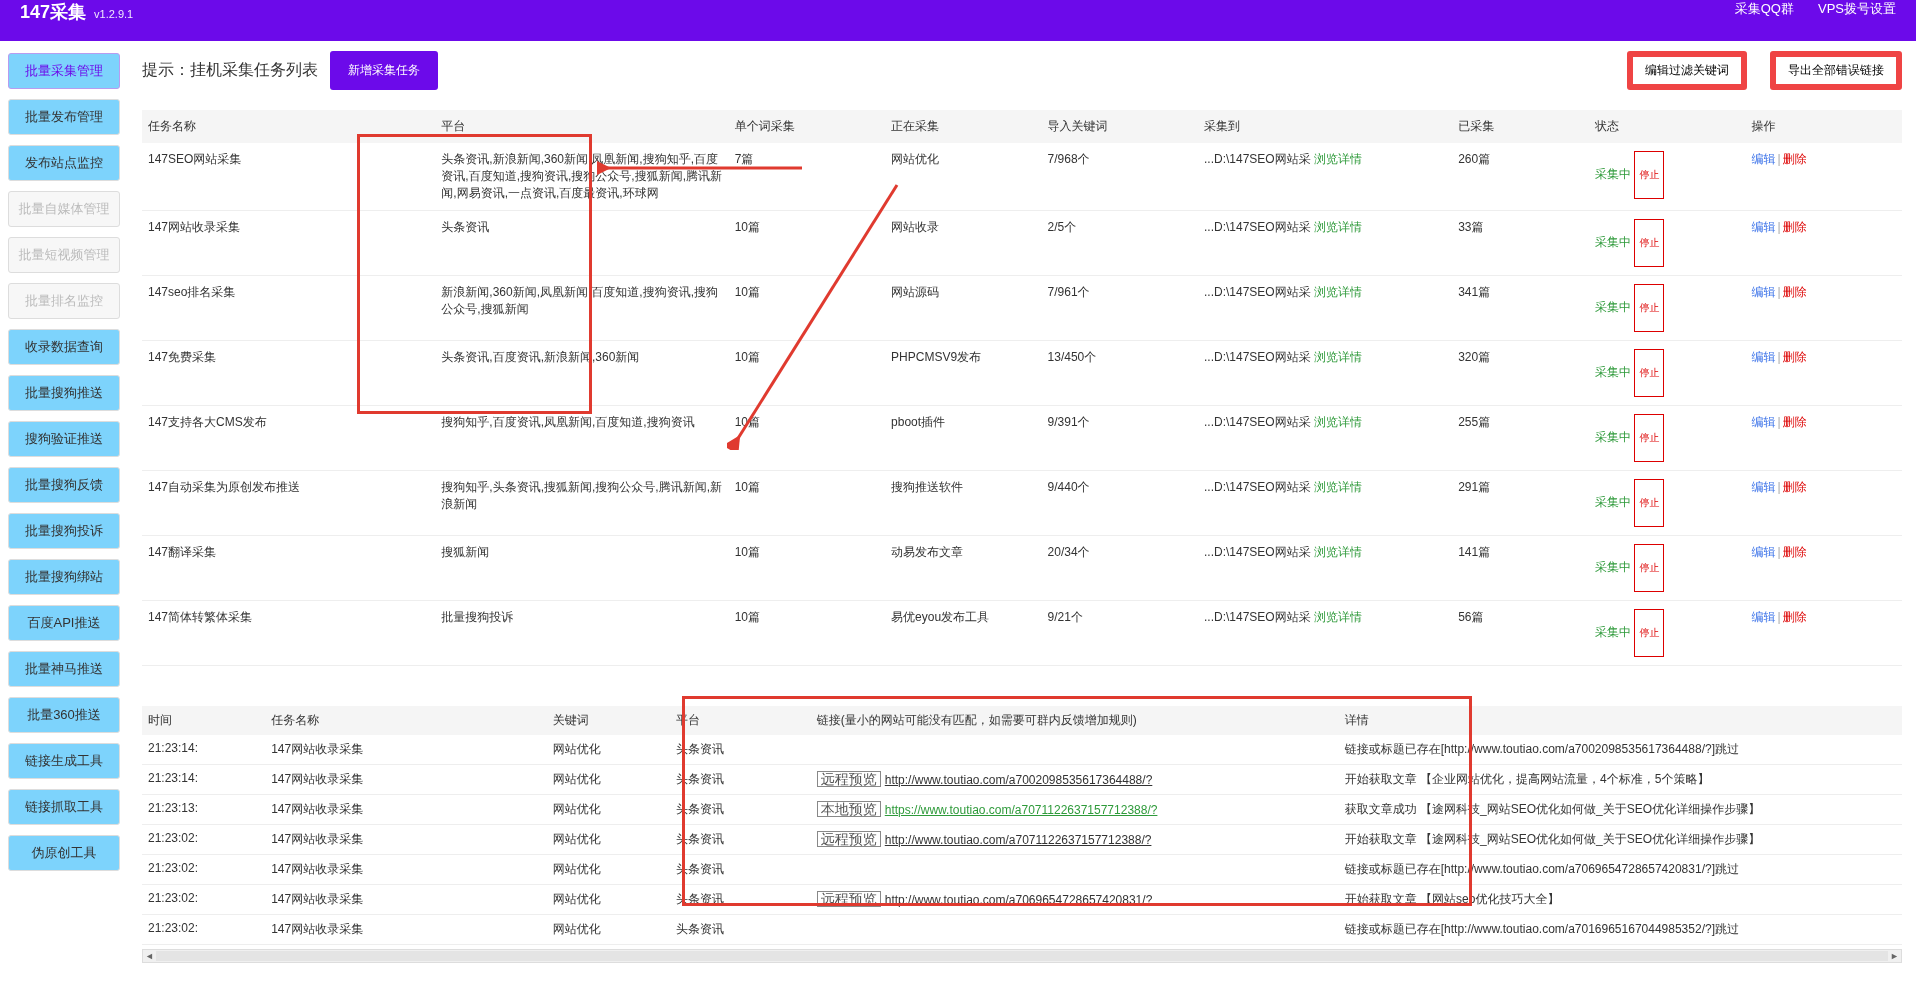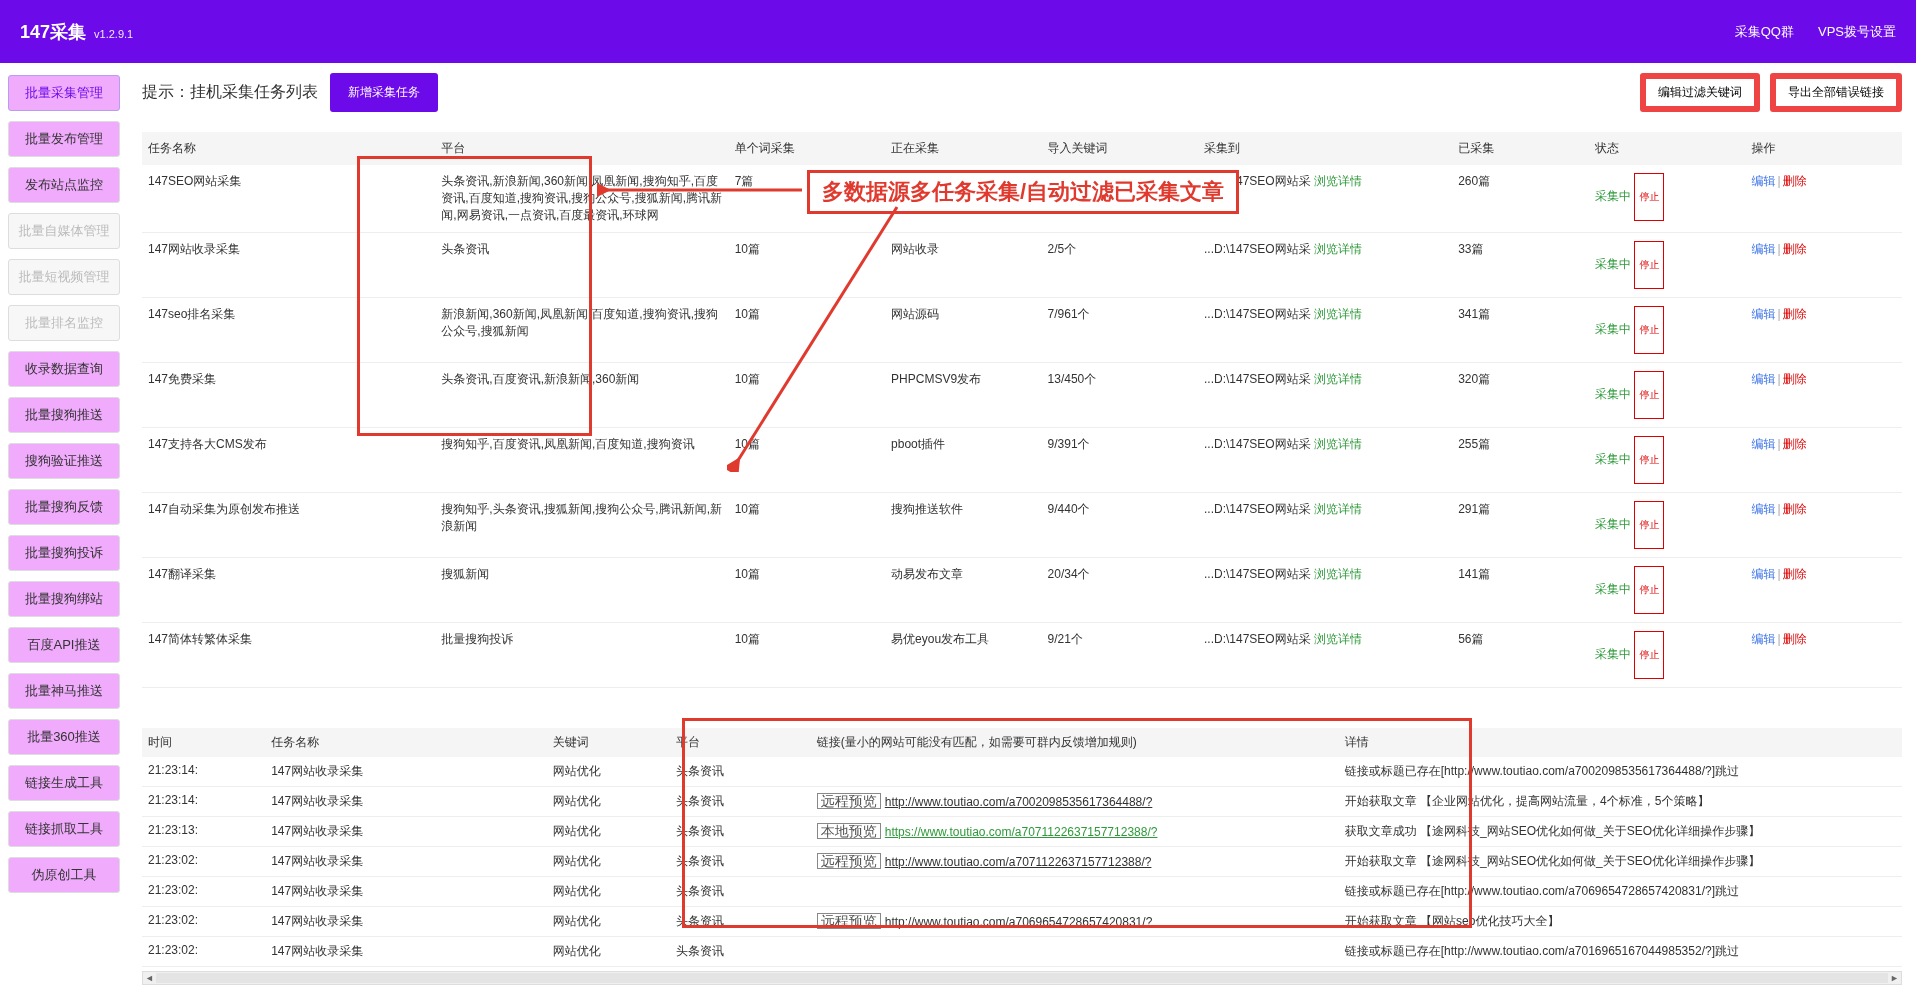--- a/index.html
+++ b/index.html
@@ -1,38 +1,38 @@
 <!DOCTYPE html>
 <html><head>
 <meta charset="utf-8">
 <style>
 * { box-sizing: border-box; margin: 0; padding: 0; }
 body { font-family: "Microsoft YaHei", Arial, sans-serif; font-size: 12px; background: #fff; color: #333; }
 
-.header { background: #6c0aea; color: #fff; height: 63px; display: flex; align-items: center; padding: 0 20px; justify-content: space-between; }
+.header { background: #6c0aea; color: #fff; height: 41px; display: flex; align-items: flex-start; padding: 0 20px; justify-content: space-between; }
 .header-left { display: flex; align-items: baseline; gap: 8px; }
 .app-title { font-size: 18px; font-weight: bold; }
 .app-version { font-size: 11px; opacity: 0.9; }
 .header-right { display: flex; gap: 24px; font-size: 13px; }
 
 .layout { display: flex; }
 
 .sidebar { width: 128px; padding: 12px 8px; background: #fff; flex-shrink: 0; }
-.sidebar-item { display: block; width: 100%; padding: 8px 6px; margin-bottom: 10px; text-align: center; font-size: 13px; background: #f0abfc; border: 1px solid #ddd; border-radius: 3px; cursor: pointer; color: #333; }
+.sidebar-item { display: block; width: 100%; padding: 8px 6px; margin-bottom: 10px; text-align: center; font-size: 13px; background: #7dd3fc; border: 1px solid #ddd; border-radius: 3px; cursor: pointer; color: #333; }
 .sidebar-item.active { color: #6c0aea; border-color: #b89cf0; }
 .sidebar-item.disabled { color: #bbb; background: #f7f7f7; }
 
 .main { flex: 1; padding: 10px 14px; overflow-x: auto; }
 
 .page-head { display: flex; align-items: center; justify-content: space-between; margin-bottom: 20px; }
 .page-head-left { display: flex; align-items: center; gap: 12px; }
 .page-title { font-size: 16px; font-weight: 500; }
 .btn { padding: 5px 12px; border: 6px solid #ef4444; border-radius: 3px; background: #fff; cursor: pointer; font-size: 12px; }
 .btn.purple { background: #6c0aea; color: #fff; border-color: #6c0aea; }
-.page-head-right { display: flex; gap: 10px; }
+.page-head-right { display: flex; gap: 23px; }
 
 table { width: 100%; border-collapse: collapse; table-layout: fixed; }
 th, td { text-align: left; padding: 8px 6px; font-size: 12px; vertical-align: top; }
 th { background: #f5f5f5; font-weight: normal; color: #333; }
 td { border-bottom: 1px solid #eee; }
 
 .col-task { width: 15%; }
 .col-plat { width: 15%; }
 .col-word { width: 8%; }
 .col-curr { width: 8%; }
@@ -238,21 +238,20 @@
               <td>9/21个</td>
               <td class="truncate">...D:\147SEO网站采 <span class="link-green">浏览详情</span></td>
               <td>56篇</td>
               <td><span class="status-green">采集中</span> <span class="stop-box">停止</span></td>
               <td><span class="act-link">编辑</span><span class="sep">|</span><span class="act-del">删除</span></td>
             </tr>
           </tbody>
       </table>
 
       <div class="annotation-box" style="left:215px; top:24px; width:235px; height:280px;"></div>
-      <div class="annotation-text" style="left:665px; top:38px;">多数据源多任务采集/自动过滤已采集文章</div>
       <svg class="arrow-svg" style="left:455px; top:48px;" width="210" height="20">
         <defs>
             <marker id="ah1" markerWidth="10" markerHeight="10" refX="2" refY="3" orient="auto">
               <path d="M6,0 L0,3 L6,6 Z" fill="#e03a2f"></path>
             </marker>
           </defs>
         <line x1="205" y1="10" x2="8" y2="10" stroke="#e03a2f" stroke-width="3" marker-end="url(#ah1)"></line>
       </svg>
       <svg class="arrow-svg" style="left:585px; top:70px;" width="180" height="270">
         <defs>

